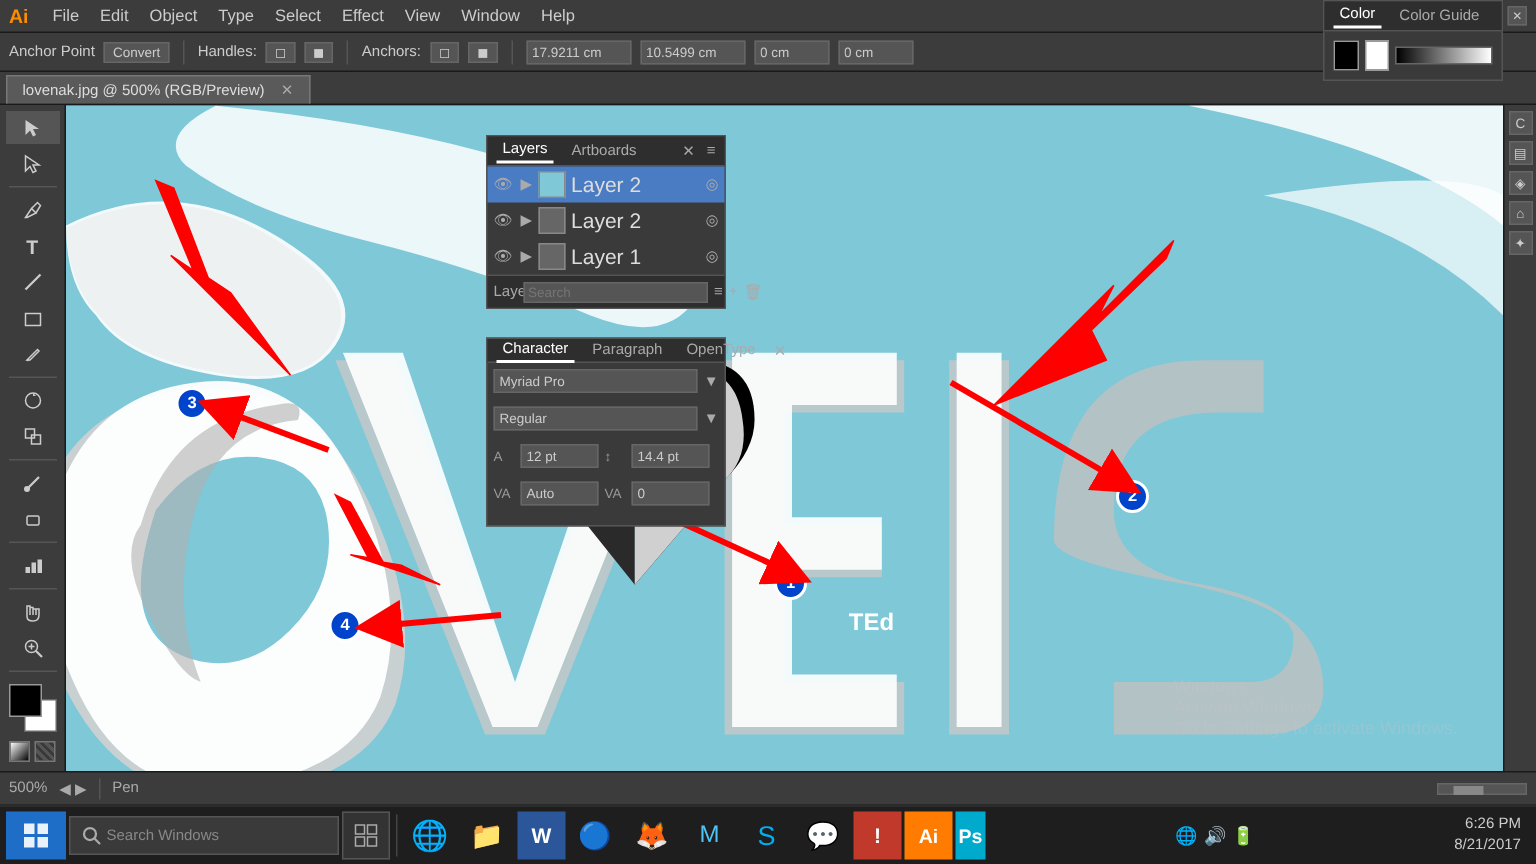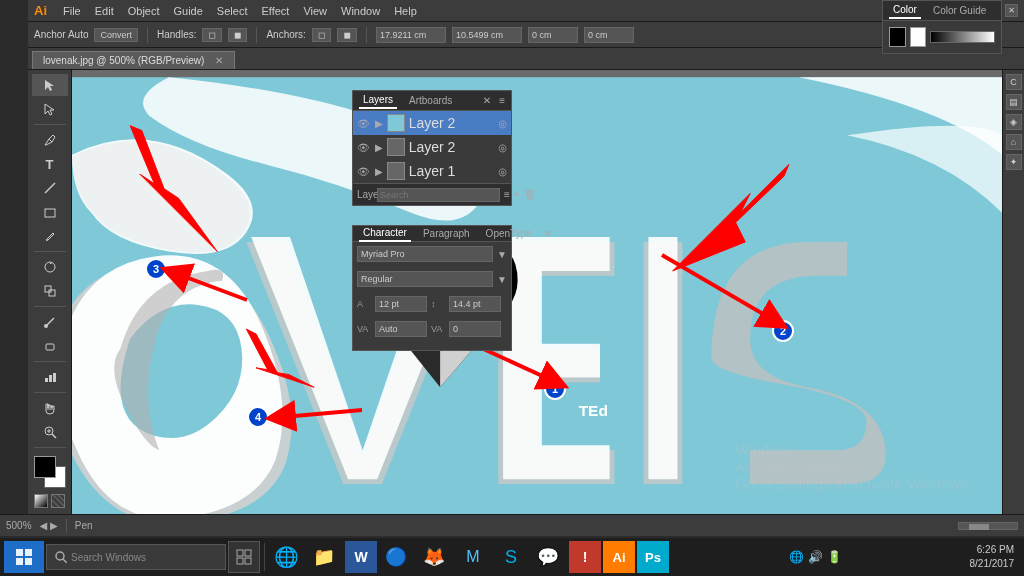--- a/index.html
+++ b/index.html
@@ -359,43 +359,43 @@
     .color-swatch-white { width: 20px; height: 20px; background: white; border: 1px solid #999; }
     .color-gradient-bar {
       width: 80px; height: 12px;
       background: linear-gradient(to right, black, white);
       border: 1px solid #666;
     }
   </style>
 </head>
 <body>
 
-<div id="app" style="width:1024px;height:576px;position:relative;overflow:hidden;padding-left:28px;">
+<div id="app" style="width:1024px;height:576px;position:relative;overflow:hidden;">
 
   <div id="menu-bar">
     <span class="ai-logo">Ai</span>
     <span class="menu-item">File</span>
     <span class="menu-item">Edit</span>
     <span class="menu-item">Object</span>
-    <span class="menu-item">Guide</span>
+    <span class="menu-item">Type</span>
     <span class="menu-item">Select</span>
     <span class="menu-item">Effect</span>
     <span class="menu-item">View</span>
     <span class="menu-item">Window</span>
     <span class="menu-item">Help</span>
     <div class="window-controls">
       <span class="options-label">Essentials</span>
       <div class="win-btn">—</div>
       <div class="win-btn">□</div>
       <div class="win-btn">✕</div>
     </div>
   </div>
 
   <div id="options-bar">
-    <span class="options-label">Anchor Auto</span>
+    <span class="options-label">Anchor Point</span>
     <button class="options-btn">Convert</button>
     <div class="options-sep"></div>
     <span class="options-label">Handles:</span>
     <button class="options-btn">◻</button>
     <button class="options-btn">◼</button>
     <div class="options-sep"></div>
     <span class="options-label">Anchors:</span>
     <button class="options-btn">◻</button>
     <button class="options-btn">◼</button>
     <div class="options-sep"></div>
@@ -660,21 +660,21 @@
           </div>
           <div class="char-row">
             <span class="char-label">VA</span>
             <input class="char-input" type="text" value="Auto" style="">
             <span class="char-label">VA</span>
             <input class="char-input" type="text" value="0" style="">
           </div>
         </div>
       </div>
 
-      <div style="position:absolute;bottom:40px;right:30px;color:rgba(200,200,200,0.3);font-size:15px;pointer-events:none;">
+      <div style="position:absolute;bottom:40px;right:30px;color:rgba(200,200,200,0.3);font-size:12px;pointer-events:none;">
         <div>Windows</div>
         <div>Activate Windows</div>
         <div>Go to Settings to activate Windows.</div>
       </div>
     </div>
 
     <div id="right-panel">
       <div class="panel-icon">C</div>
       <div class="panel-icon">▤</div>
       <div class="panel-icon">◈</div>
@@ -740,21 +740,21 @@
     <div class="taskbar-btn" style="font-size:20px;background:transparent;border:none;">🌐</div>
     <div class="taskbar-btn" style="font-size:18px;background:transparent;border:none;">📁</div>
     <div class="taskbar-btn" style="background:#2b579a;border:none;font-size:14px;color:white;font-weight:bold;width:32px;">W</div>
     <div class="taskbar-btn" style="font-size:18px;background:transparent;border:none;">🔵</div>
     <div class="taskbar-btn" style="font-size:18px;background:transparent;border:none;">🦊</div>
     <div class="taskbar-btn" style="font-size:16px;background:transparent;border:none;color:#4fc3f7;">M</div>
     <div class="taskbar-btn" style="font-size:18px;background:transparent;border:none;color:#00aff0;">S</div>
     <div class="taskbar-btn" style="font-size:18px;background:transparent;border:none;color:#06c755;">💬</div>
     <div class="taskbar-btn" style="background:#c0392b;border:none;font-size:14px;color:white;font-weight:bold;width:32px;">!</div>
     <div class="taskbar-btn" style="background:#ff7c00;border:none;font-size:13px;color:white;font-weight:bold;width:32px;">Ai</div>
-    <div class="taskbar-btn" style="background:#00aacc;border:none;font-size:13px;color:white;font-weight:bold;width:32px;">Ps</div>
+    <div class="taskbar-btn" style="background:#00aacc;border:none;font-size:13px;color:white;font-weight:bold;width:20px;">Ps</div>
 
     <div class="taskbar-sys" style="margin-left:auto;">
       <span class="sys-icon">🌐</span>
       <span class="sys-icon">🔊</span>
       <span class="sys-icon">🔋</span>
     </div>
     <div class="taskbar-clock">
       <div>6:26 PM</div>
       <div>8/21/2017</div>
     </div>

